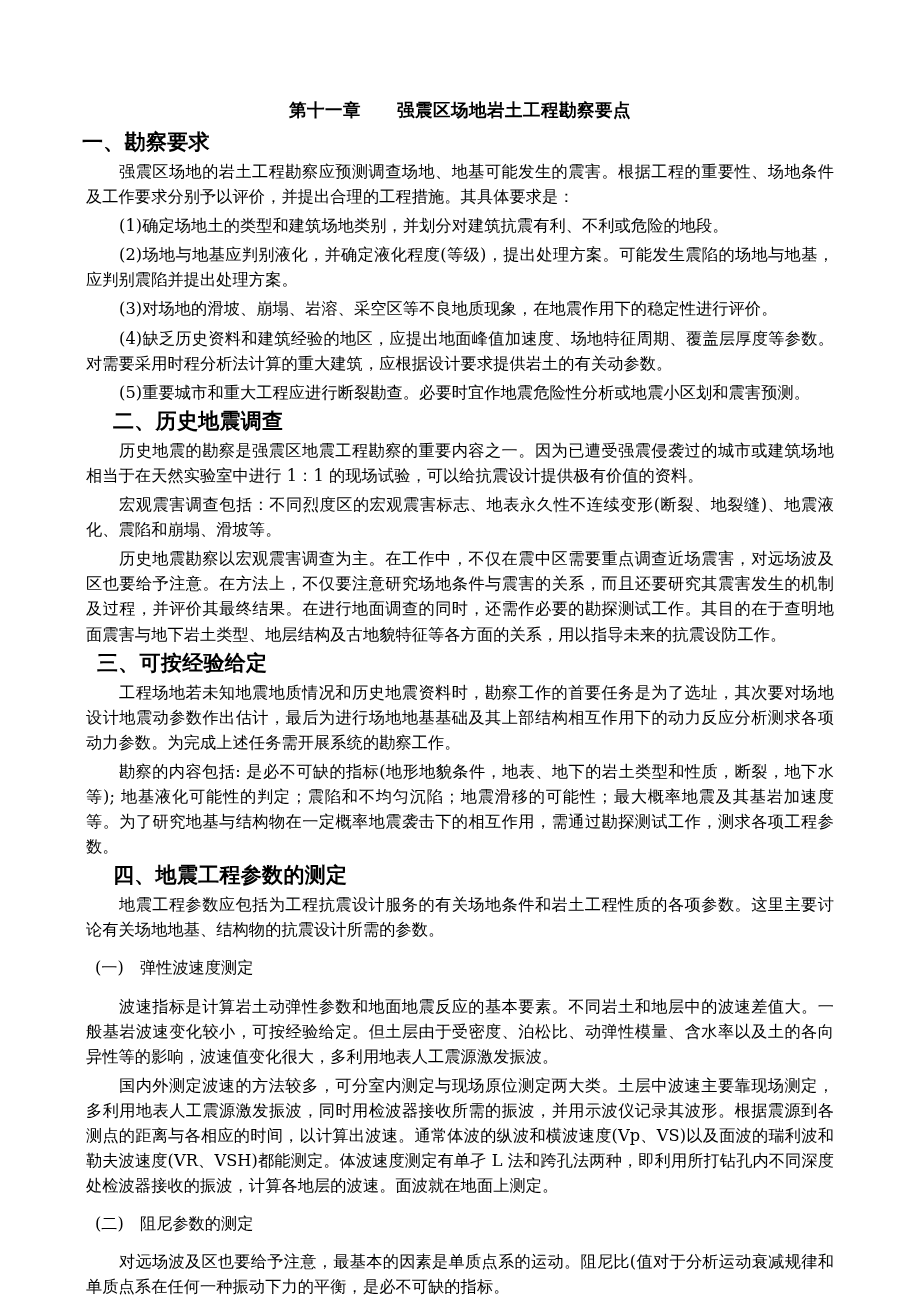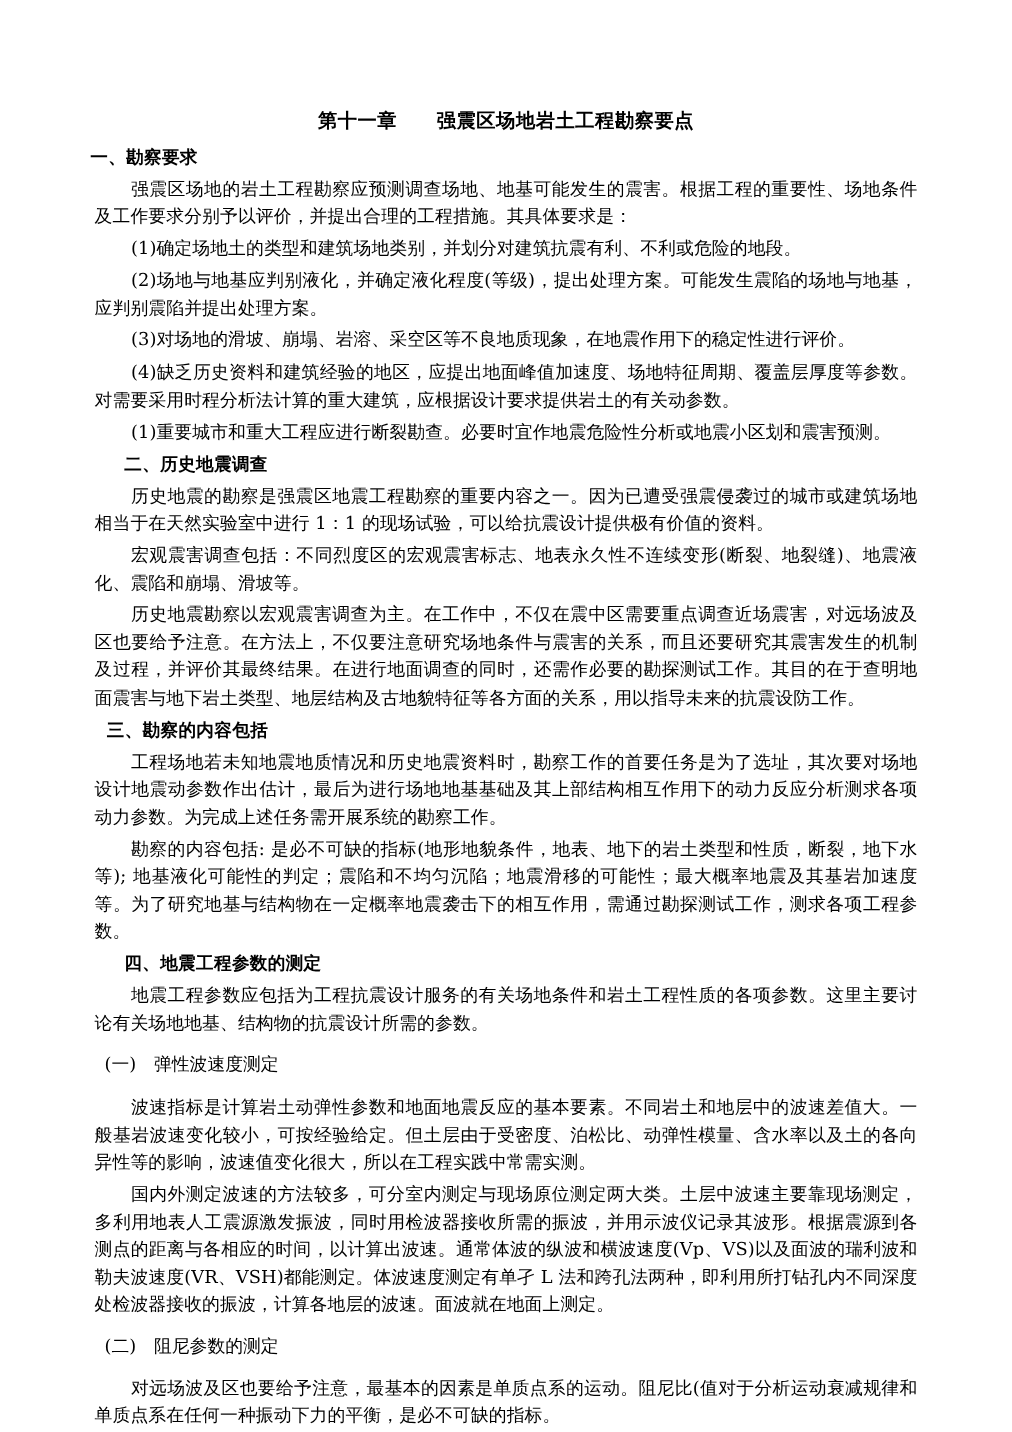--- a/index.html
+++ b/index.html
@@ -36,21 +36,21 @@
     font-weight: bold;
     font-size: 17.5px;
     line-height: 28px;
     letter-spacing: 0.5px;
     margin: 0 0 6px 0;
     white-space: pre;
   }
   .sec-head {
     font-family: "DejaVu Sans", "Liberation Sans", sans-serif;
     font-weight: bold;
-    font-size: 16px;
+    font-size: 21px;
     line-height: 25px;
     letter-spacing: 0.3px;
     margin: 0;
   }
   .sec-head.ind0 { text-indent: 0; }
   .sec-head.ind1 { text-indent: 15px; }
   .sec-head.ind2 { text-indent: 31px; }
 
   .para {
     font-size: 16.2px;
@@ -76,35 +76,35 @@
   <div class="content">
 
     <h1 class="doc-title">第十一章　　强震区场地岩土工程勘察要点</h1>
 
     <div class="sec-head ind0">一、勘察要求</div>
     <p class="para">强震区场地的岩土工程勘察应预测调查场地、地基可能发生的震害。根据工程的重要性、场地条件及工作要求分别予以评价，并提出合理的工程措施。其具体要求是：</p>
     <p class="para">(1)确定场地土的类型和建筑场地类别，并划分对建筑抗震有利、不利或危险的地段。</p>
     <p class="para">(2)场地与地基应判别液化，并确定液化程度(等级)，提出处理方案。可能发生震陷的场地与地基，应判别震陷并提出处理方案。</p>
     <p class="para">(3)对场地的滑坡、崩塌、岩溶、采空区等不良地质现象，在地震作用下的稳定性进行评价。</p>
     <p class="para">(4)缺乏历史资料和建筑经验的地区，应提出地面峰值加速度、场地特征周期、覆盖层厚度等参数。对需要采用时程分析法计算的重大建筑，应根据设计要求提供岩土的有关动参数。</p>
-    <p class="para">(1)重要城市和重大工程应进行断裂勘查。必要时宜作地震危险性分析或地震小区划和震害预测。</p>
+    <p class="para">(5)重要城市和重大工程应进行断裂勘查。必要时宜作地震危险性分析或地震小区划和震害预测。</p>
 
     <div class="sec-head ind2">二、历史地震调查</div>
     <p class="para">历史地震的勘察是强震区地震工程勘察的重要内容之一。因为已遭受强震侵袭过的城市或建筑场地相当于在天然实验室中进行 1：1 的现场试验，可以给抗震设计提供极有价值的资料。</p>
     <p class="para">宏观震害调查包括：不同烈度区的宏观震害标志、地表永久性不连续变形(断裂、地裂缝)、地震液化、震陷和崩塌、滑坡等。</p>
     <p class="para">历史地震勘察以宏观震害调查为主。在工作中，不仅在震中区需要重点调查近场震害，对远场波及区也要给予注意。在方法上，不仅要注意研究场地条件与震害的关系，而且还要研究其震害发生的机制及过程，并评价其最终结果。在进行地面调查的同时，还需作必要的勘探测试工作。其目的在于查明地面震害与地下岩土类型、地层结构及古地貌特征等各方面的关系，用以指导未来的抗震设防工作。</p>
 
-    <div class="sec-head ind1">三、勘察的内容包括</div>
+    <div class="sec-head ind1">三、可按经验给定</div>
     <p class="para">工程场地若未知地震地质情况和历史地震资料时，勘察工作的首要任务是为了选址，其次要对场地设计地震动参数作出估计，最后为进行场地地基基础及其上部结构相互作用下的动力反应分析测求各项动力参数。为完成上述任务需开展系统的勘察工作。</p>
     <p class="para">勘察的内容包括: 是必不可缺的指标(地形地貌条件，地表、地下的岩土类型和性质，断裂，地下水等); 地基液化可能性的判定；震陷和不均匀沉陷；地震滑移的可能性；最大概率地震及其基岩加速度等。为了研究地基与结构物在一定概率地震袭击下的相互作用，需通过勘探测试工作，测求各项工程参数。</p>
 
     <div class="sec-head ind2">四、地震工程参数的测定</div>
     <p class="para">地震工程参数应包括为工程抗震设计服务的有关场地条件和岩土工程性质的各项参数。这里主要讨论有关场地地基、结构物的抗震设计所需的参数。</p>
 
     <div class="sub-head">(一)　弹性波速度测定</div>
-    <p class="para">波速指标是计算岩土动弹性参数和地面地震反应的基本要素。不同岩土和地层中的波速差值大。一般基岩波速变化较小，可按经验给定。但土层由于受密度、泊松比、动弹性模量、含水率以及土的各向异性等的影响，波速值变化很大，所以在工程实践中常需实测。</p>
+    <p class="para">波速指标是计算岩土动弹性参数和地面地震反应的基本要素。不同岩土和地层中的波速差值大。一般基岩波速变化较小，可按经验给定。但土层由于受密度、泊松比、动弹性模量、含水率以及土的各向异性等的影响，波速值变化很大，多利用地表人工震源激发振波。</p>
     <p class="para">国内外测定波速的方法较多，可分室内测定与现场原位测定两大类。土层中波速主要靠现场测定，多利用地表人工震源激发振波，同时用检波器接收所需的振波，并用示波仪记录其波形。根据震源到各测点的距离与各相应的时间，以计算出波速。通常体波的纵波和横波速度(Vp、VS)以及面波的瑞利波和勒夫波速度(VR、VSH)都能测定。体波速度测定有单孑 L 法和跨孔法两种，即利用所打钻孔内不同深度处检波器接收的振波，计算各地层的波速。面波就在地面上测定。</p>
 
     <div class="sub-head">(二)　阻尼参数的测定</div>
     <p class="para">对远场波及区也要给予注意，最基本的因素是单质点系的运动。阻尼比(值对于分析运动衰减规律和单质点系在任何一种振动下力的平衡，是必不可缺的指标。</p>
 
   </div>
 </div>
 
 </body></html>

